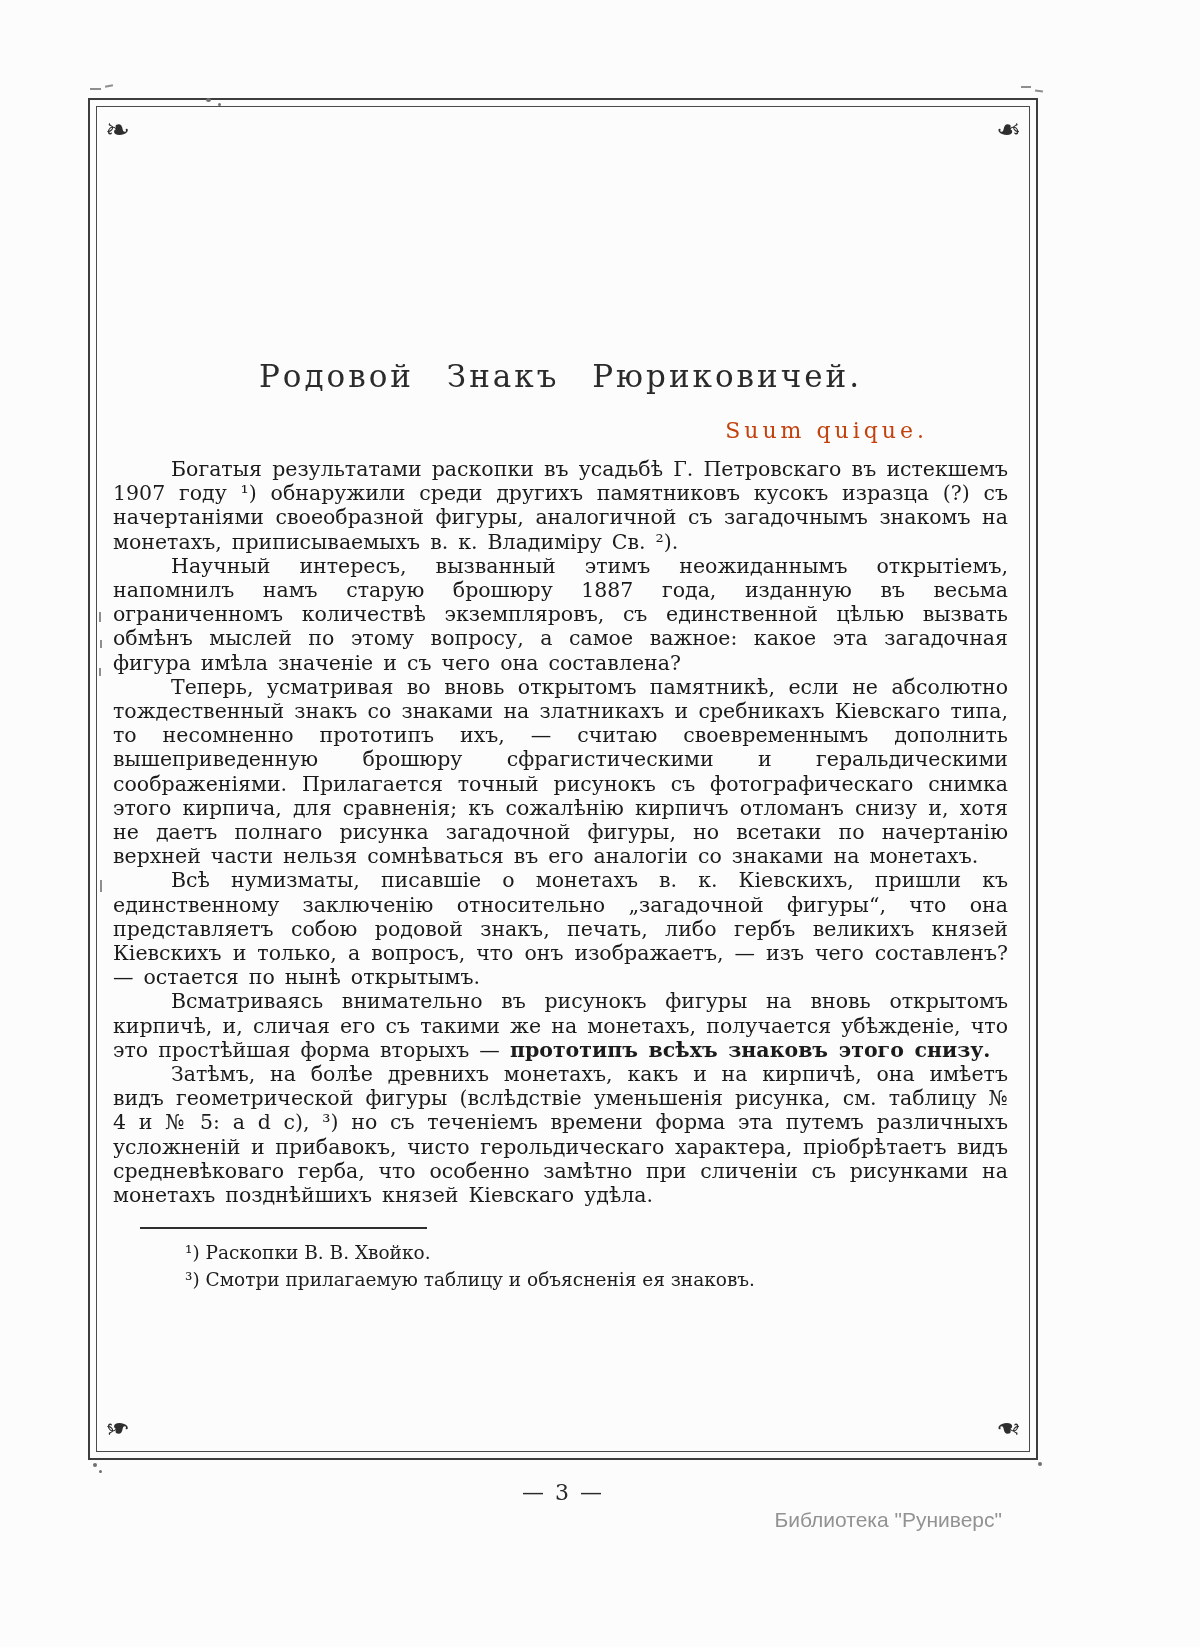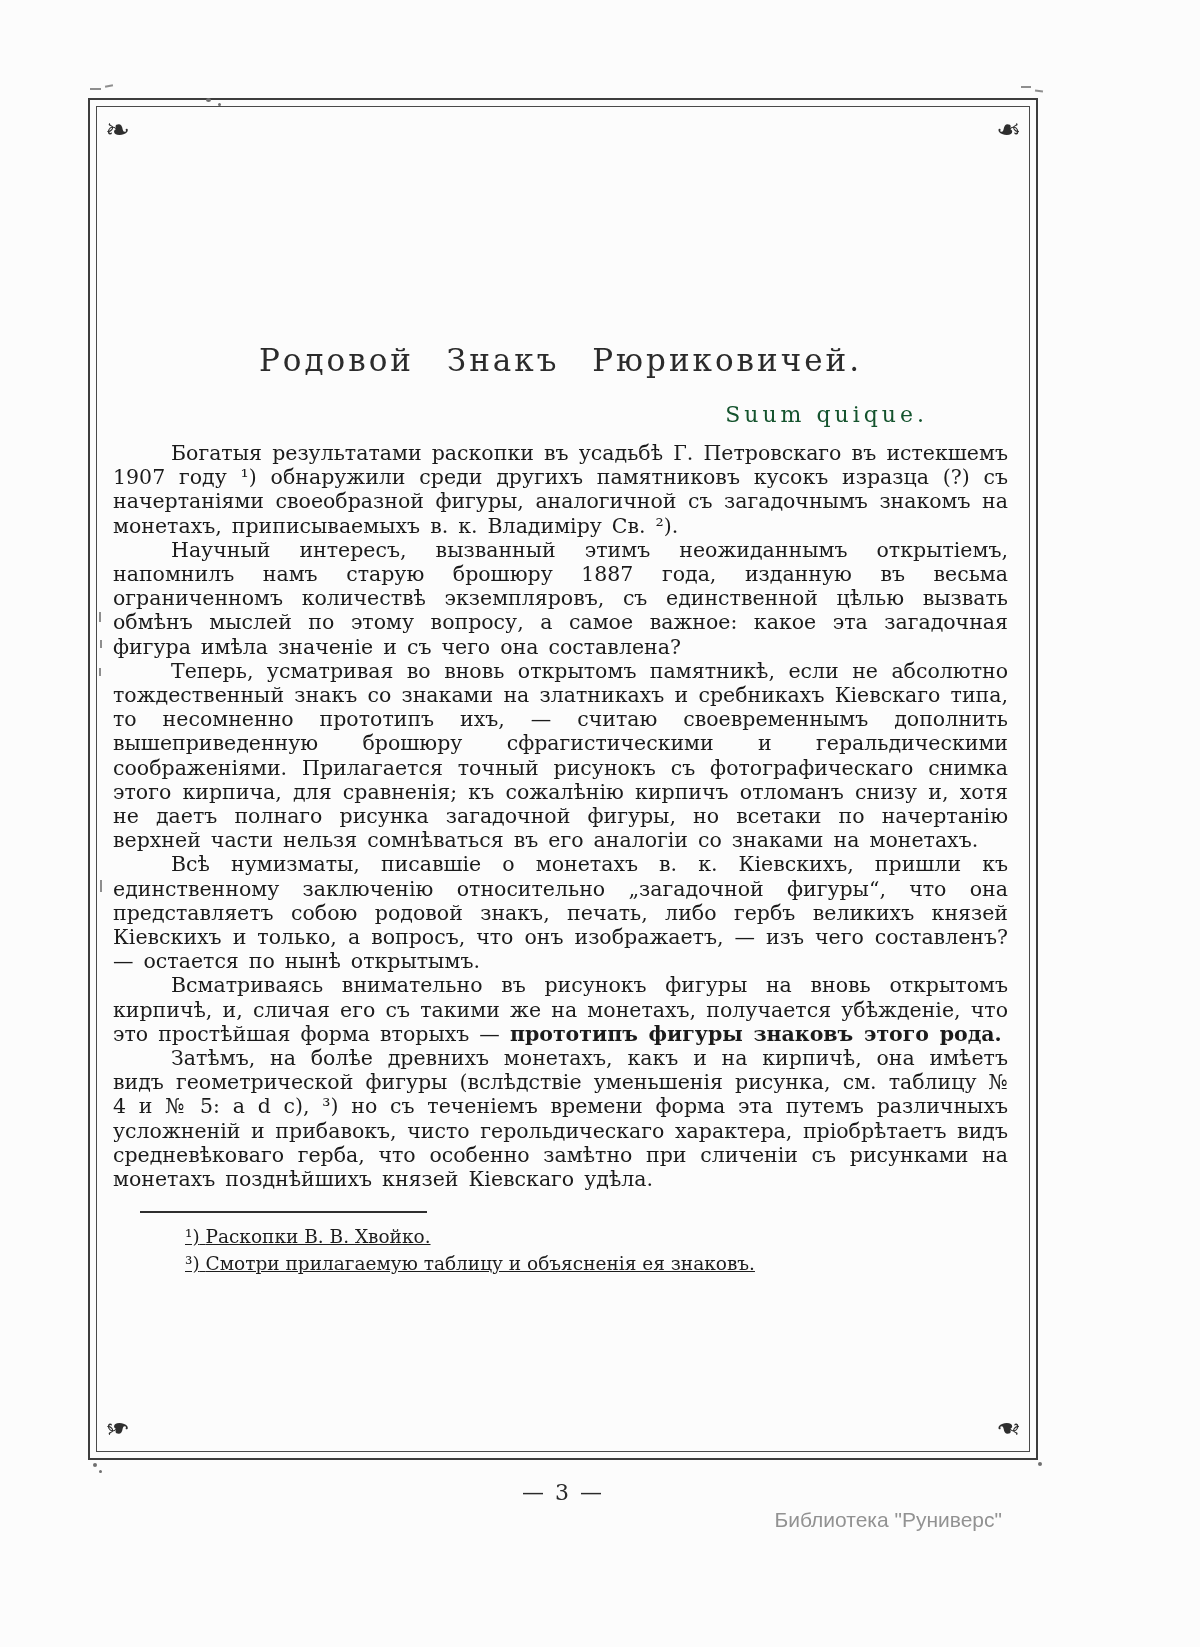--- a/index.html
+++ b/index.html
@@ -37,40 +37,40 @@
     user-select: none;
   }
   .ornament.tl { left: 8px;  top: 8px; }
   .ornament.tr { right: 8px; top: 8px; transform: scaleX(-1); }
   .ornament.bl { left: 8px;  bottom: 8px; transform: scaleY(-1); }
   .ornament.br { right: 8px; bottom: 8px; transform: scale(-1,-1); }
 
   
   .content {
     position: absolute;
-    left: 113px; top: 96px;
+    left: 113px; top: 112px;
     width: 895px;
   }
   .doc-title {
     margin-top: 246px;
     text-align: center;
     font-size: 31px;
     font-weight: 400;
     letter-spacing: 3px;
     word-spacing: 20px;
     color: #2b2b2b;
   }
   .epigraph {
     margin-top: 24px;
     text-align: right;
     padding-right: 80px;
     font-size: 22px;
     font-weight: 500;
     letter-spacing: 4px;
-    color: #14532d;
+    color: #c2410c;
   }
   .body-text {
     margin-top: 14px;
     font-size: 20.5px;
     line-height: 24.2px;
     text-align: justify;
     word-spacing: 3.5px;
     color: #1b1b1b;
   }
   .body-text p { margin: 0; text-indent: 58px; }
@@ -82,21 +82,21 @@
     width: 287px;
     height: 0;
     border-top: 2px solid #2e2e2e;
   }
   .footnotes {
     font-size: 18.5px;
     line-height: 27px;
     padding-left: 72px;
     color: #1d1d1d;
   }
-  .footnote { margin: 0; text-decoration: underline; }
+  .footnote { margin: 0; }
 
   
   .page-number {
     position: absolute;
     left: 88px; top: 1480px;
     width: 950px;
     text-align: center;
     font-size: 22px;
     letter-spacing: 2px;
     color: #2a2a2a;
@@ -128,21 +128,21 @@
 
 <div class="content">
   <div class="doc-title">Родовой  Знакъ  Рюриковичей.</div>
   <div class="epigraph">Suum  quique.</div>
 
   <div class="body-text">
     <p>Богатыя результатами раскопки въ усадьбѣ Г. Петровскаго въ истекшемъ 1907 году ¹) обнаружили среди другихъ памятниковъ кусокъ изразца (?) съ начертаніями своеобразной фигуры, аналогичной съ загадочнымъ знакомъ на монетахъ, приписываемыхъ в. к. Владиміру Св. ²).</p>
     <p>Научный интересъ, вызванный этимъ неожиданнымъ открытіемъ, напомнилъ намъ старую брошюру 1887 года, изданную въ весьма ограниченномъ количествѣ экземпляровъ, съ единственной цѣлью вызвать обмѣнъ мыслей по этому вопросу, а самое важное: какое эта загадочная фигура имѣла значеніе и съ чего она составлена?</p>
     <p>Теперь, усматривая во вновь открытомъ памятникѣ, если не абсолютно тождественный знакъ со знаками на златникахъ и сребникахъ Кіевскаго типа, то несомненно прототипъ ихъ, — считаю своевременнымъ дополнить вышеприведенную брошюру сфрагистическими и геральдическими соображеніями. Прилагается точный рисунокъ съ фотографическаго снимка этого кирпича, для сравненія; къ сожалѣнію кирпичъ отломанъ снизу и, хотя не даетъ полнаго рисунка загадочной фигуры, но всетаки по начертанію верхней части нельзя сомнѣваться въ его аналогіи со знаками на монетахъ.</p>
     <p>Всѣ нумизматы, писавшіе о монетахъ в. к. Кіевскихъ, пришли къ единственному заключенію относительно „загадочной фигуры“, что она представляетъ собою родовой знакъ, печать, либо гербъ великихъ князей Кіевскихъ и только, а вопросъ, что онъ изображаетъ, — изъ чего составленъ? — остается по нынѣ открытымъ.</p>
-    <p><span>Всматриваясь внимательно въ рисунокъ фигуры на вновь открытомъ кирпичѣ, и, сличая его съ такими же на монетахъ, получается убѣжденіе, что это простѣйшая форма вторыхъ — </span><span class="bold">прототипъ фигуры знаковъ этого рода.</span></p>
+    <p><span>Всматриваясь внимательно въ рисунокъ фигуры на вновь открытомъ кирпичѣ, и, сличая его съ такими же на монетахъ, получается убѣжденіе, что это простѣйшая форма вторыхъ — </span><span class="bold">прототипъ всѣхъ знаковъ этого снизу.</span></p>
     <p>Затѣмъ, на болѣе древнихъ монетахъ, какъ и на кирпичѣ, она имѣетъ видъ геометрической фигуры (вслѣдствіе уменьшенія рисунка, см. таблицу № 4 и № 5: a d c), ³) но съ теченіемъ времени форма эта путемъ различныхъ усложненій и прибавокъ, чисто герольдическаго характера, пріобрѣтаетъ видъ средневѣковаго герба, что особенно замѣтно при сличеніи съ рисунками на монетахъ позднѣйшихъ князей Кіевскаго удѣла.</p>
   </div>
 
   <div class="footnote-rule"></div>
   <div class="footnotes">
     <div class="footnote"><span>¹)</span> <span>Раскопки В. В. Хвойко.</span></div>
     <div class="footnote"><span>³)</span> <span>Смотри прилагаемую таблицу и объясненія ея знаковъ.</span></div>
   </div>
 </div>
 

